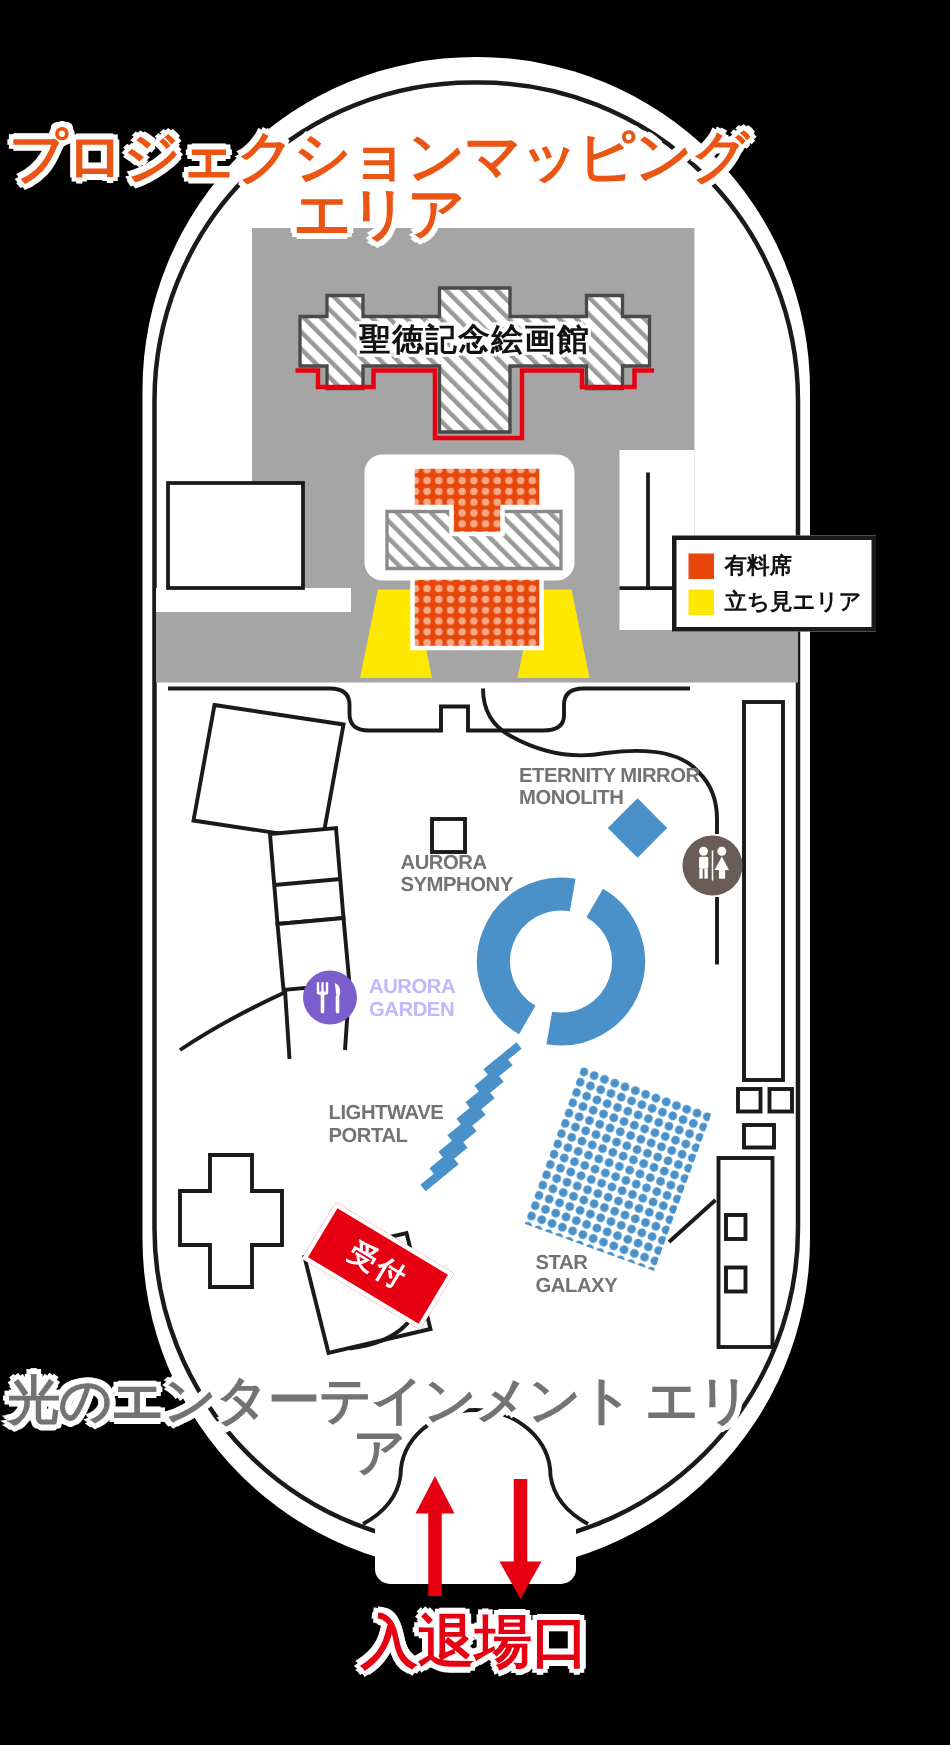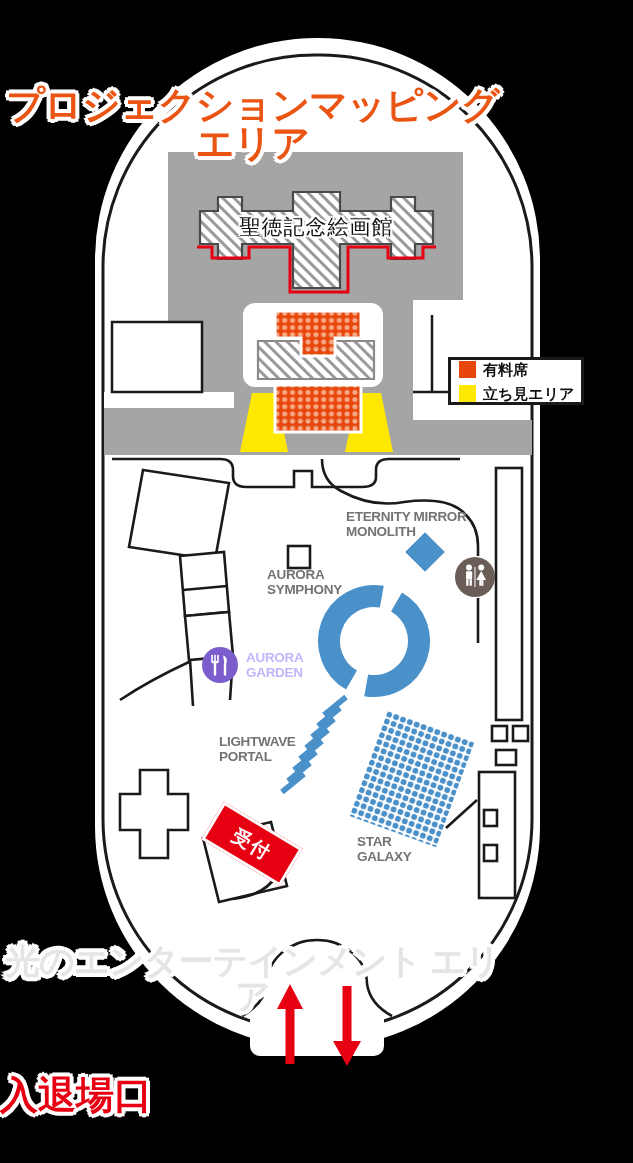--- a/index.html
+++ b/index.html
@@ -14,30 +14,30 @@
       3px 0 0 #fff,-3px 3px 0 #fff,0 3px 0 #fff,3px 3px 0 #fff,
       -2px -2px 0 #fff,2px -2px 0 #fff,-2px 2px 0 #fff,2px 2px 0 #fff,
       0 4px 0 #fff,0 -4px 0 #fff,4px 0 0 #fff,-4px 0 0 #fff;
   }
   .halo-sm{
     text-shadow:-2px -2px 0 #fff,0 -2px 0 #fff,2px -2px 0 #fff,-2px 0 0 #fff,
       2px 0 0 #fff,-2px 2px 0 #fff,0 2px 0 #fff,2px 2px 0 #fff;
   }
   .title{width:505px;text-align:center;font-weight:bold;line-height:1;letter-spacing:-1px;}
   .title-top{top:86px;font-size:38px;color:#ea5514;}
-  .title-bottom{top:943px;font-size:35px;color:#e5e5e5;}
-  .entrance-label{top:1076px;font-size:38px;color:#e60012;font-weight:bold;width:633px;text-align:left;line-height:1;}
-  .building-label{top:216px;width:633px;text-align:center;font-size:21px;font-weight:normal;color:#111;letter-spacing:1px;line-height:1;}
+  .title-bottom{top:916px;font-size:35px;color:#737373;}
+  .entrance-label{top:1076px;font-size:38px;color:#e60012;font-weight:bold;width:633px;text-align:center;line-height:1;}
+  .building-label{top:216px;width:633px;text-align:center;font-size:21px;font-weight:bold;color:#111;letter-spacing:1px;line-height:1;}
   .attr-label{
     white-space:pre-line;font-weight:bold;font-size:13.5px;line-height:1.12;
     letter-spacing:-0.3px;color:#737373;
   }
   .attr-purple{color:#c4b5fd;}
   .legend{
-    left:448px;top:357px;width:136px;height:48px;background:#fff;
+    left:448px;top:357px;width:136px;height:64px;background:#fff;
     border:3px solid #1a1a1a;box-sizing:border-box;
     display:flex;flex-direction:column;justify-content:center;gap:7px;padding-left:8px;
   }
   .legend-row{display:flex;align-items:center;gap:7px;}
   .swatch{width:17px;height:17px;display:inline-block;flex:0 0 auto;}
   .sw-paid{background:#e8470c;}
   .sw-stand{background:#ffe800;}
   .legend-label{font-size:15px;font-weight:bold;color:#111;line-height:1;}
   .reception{
     left:206px;top:822px;width:92px;height:44px;background:#e60012;

